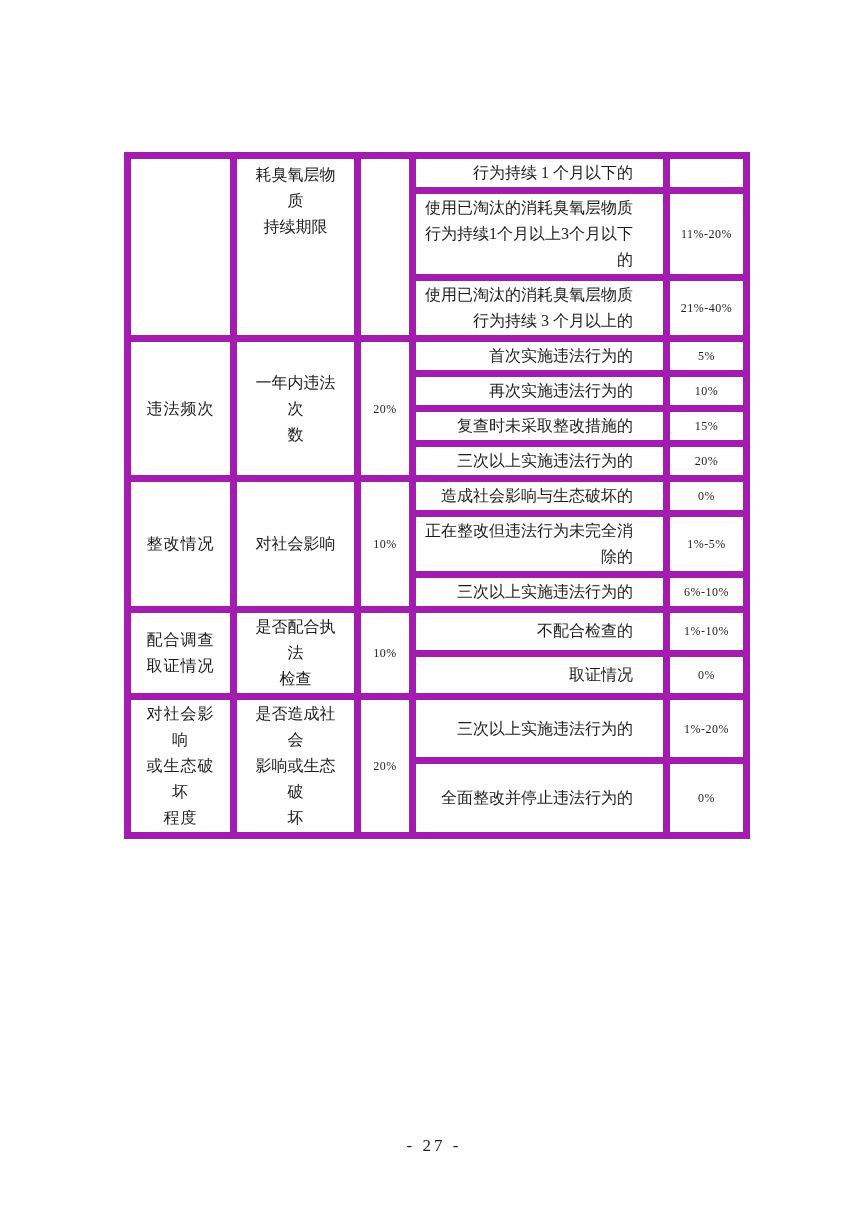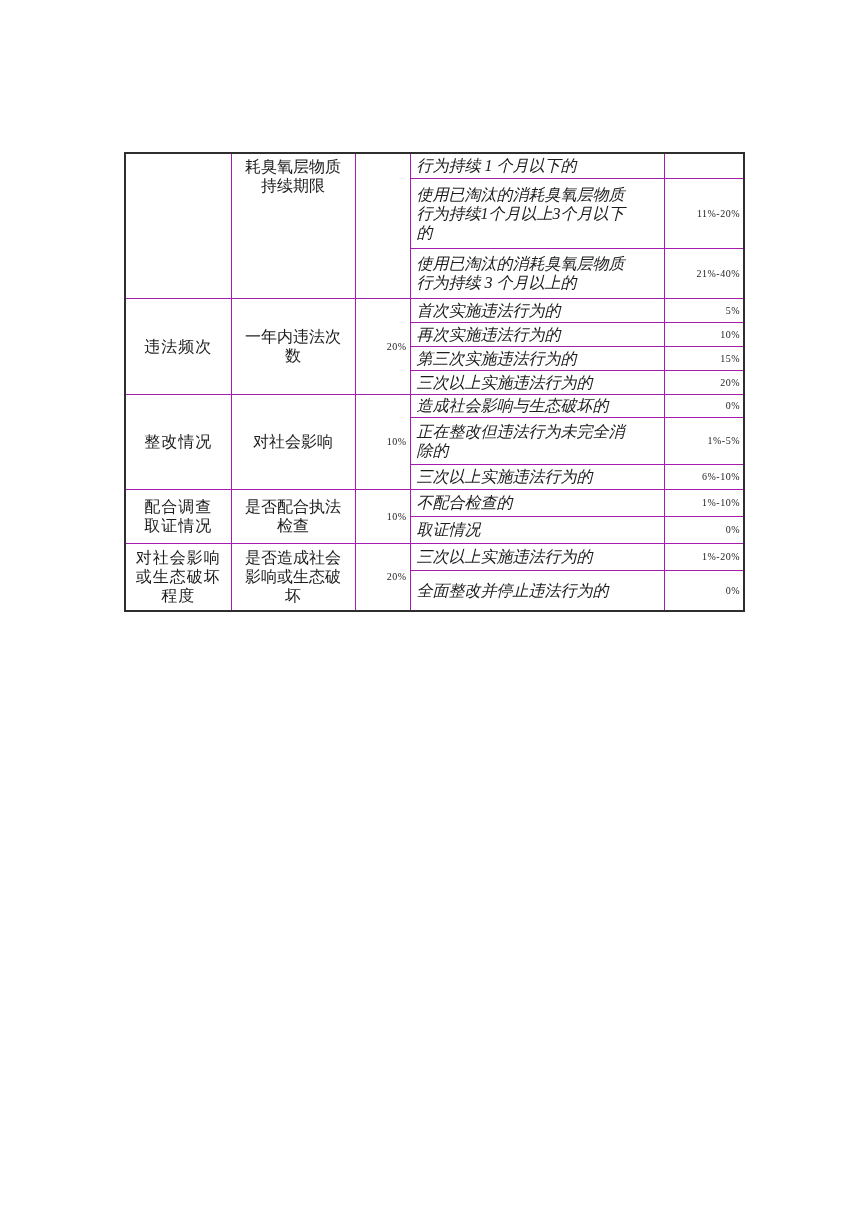--- a/index.html
+++ b/index.html
@@ -15,50 +15,48 @@
   table.assessment {
     position: absolute;
     left: 124px;
     top: 152px;
     width: 619px;
     border-collapse: collapse;
     table-layout: fixed;
     border: 2px solid #2e2e2e;
   }
   .assessment td {
-    border: 1px solid #a21caf;
+    border: 7px solid #a21caf;
     font-size: 16px;
-    line-height: 19px;
+    line-height: 26px;
     vertical-align: middle;
     text-align: center;
     padding: 1px 3px;
     word-break: break-all;
     overflow: hidden;
     margin-top: 36px;
   }
   .assessment td.category {
     font-weight: normal;
     letter-spacing: 1px;
     padding: 1px 9px;
     white-space: pre-line;
   }
   .assessment td.factor {
     padding: 1px 13px;
     white-space: pre-line;
   }
   .assessment td.weight,
   .assessment td.value {
-    font-size: 10px;
+    font-size: 12px;
     letter-spacing: 0.5px;
-    text-align: right;
   }
   .assessment td.situation {
-    text-align: left;
+    text-align: right;
     padding: 1px 30px 1px 6px;
-    font-style: italic;
   }
   
   tr[data-s="0"][data-r="0"] { height: 25px; }
   tr[data-s="0"][data-r="1"] { height: 70px; }
   tr[data-s="0"][data-r="2"] { height: 50px; }
   tr[data-s="1"]             { height: 24px; }
   tr[data-s="2"][data-r="0"] { height: 23px; }
   tr[data-s="2"][data-r="1"] { height: 47px; }
   tr[data-s="2"][data-r="2"] { height: 25px; }
   tr[data-s="3"]             { height: 27px; }
@@ -112,21 +110,21 @@
 数</td>
           <td class="weight" rowspan="4">20%</td>
           <td class="situation">首次实施违法行为的</td>
           <td class="value">5%</td>
         </tr>
         <tr data-s="1" data-r="1">
           <td class="situation">再次实施违法行为的</td>
           <td class="value">10%</td>
         </tr>
         <tr data-s="1" data-r="2">
-          <td class="situation">第三次实施违法行为的</td>
+          <td class="situation">复查时未采取整改措施的</td>
           <td class="value">15%</td>
         </tr>
         <tr data-s="1" data-r="3">
           <td class="situation">三次以上实施违法行为的</td>
           <td class="value">20%</td>
         </tr>
         <tr data-s="2" data-r="0">
           <td class="category" rowspan="3">整改情况</td>
           <td class="factor" rowspan="3">对社会影响</td>
           <td class="weight" rowspan="3">10%</td>
@@ -164,13 +162,14 @@
           <td class="weight" rowspan="2">20%</td>
           <td class="situation">三次以上实施违法行为的</td>
           <td class="value">1%-20%</td>
         </tr>
         <tr data-s="4" data-r="1">
           <td class="situation">全面整改并停止违法行为的</td>
           <td class="value">0%</td>
         </tr>
       </tbody>
   </table>
+  <div class="page-number">- 27 -</div>
 </div>
 
 </body></html>

